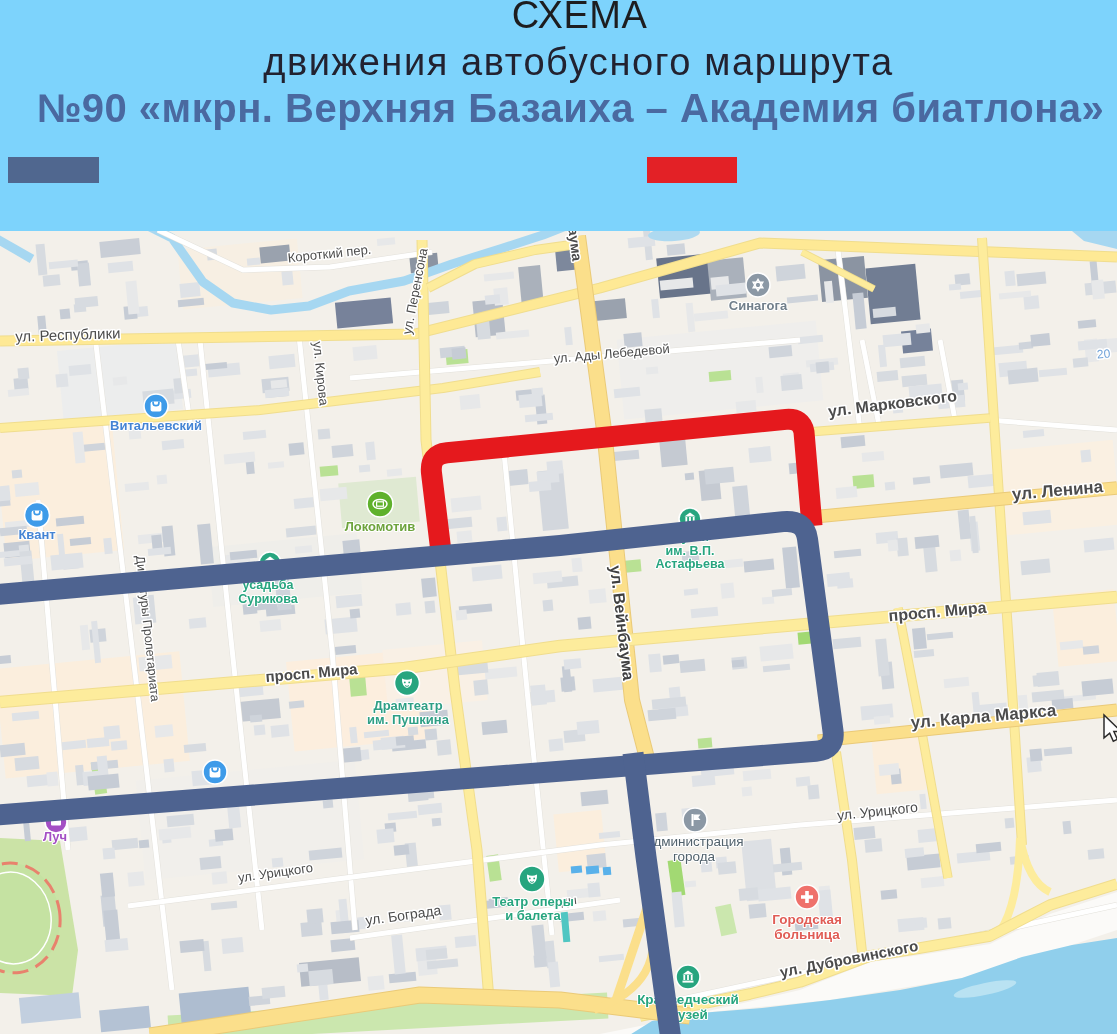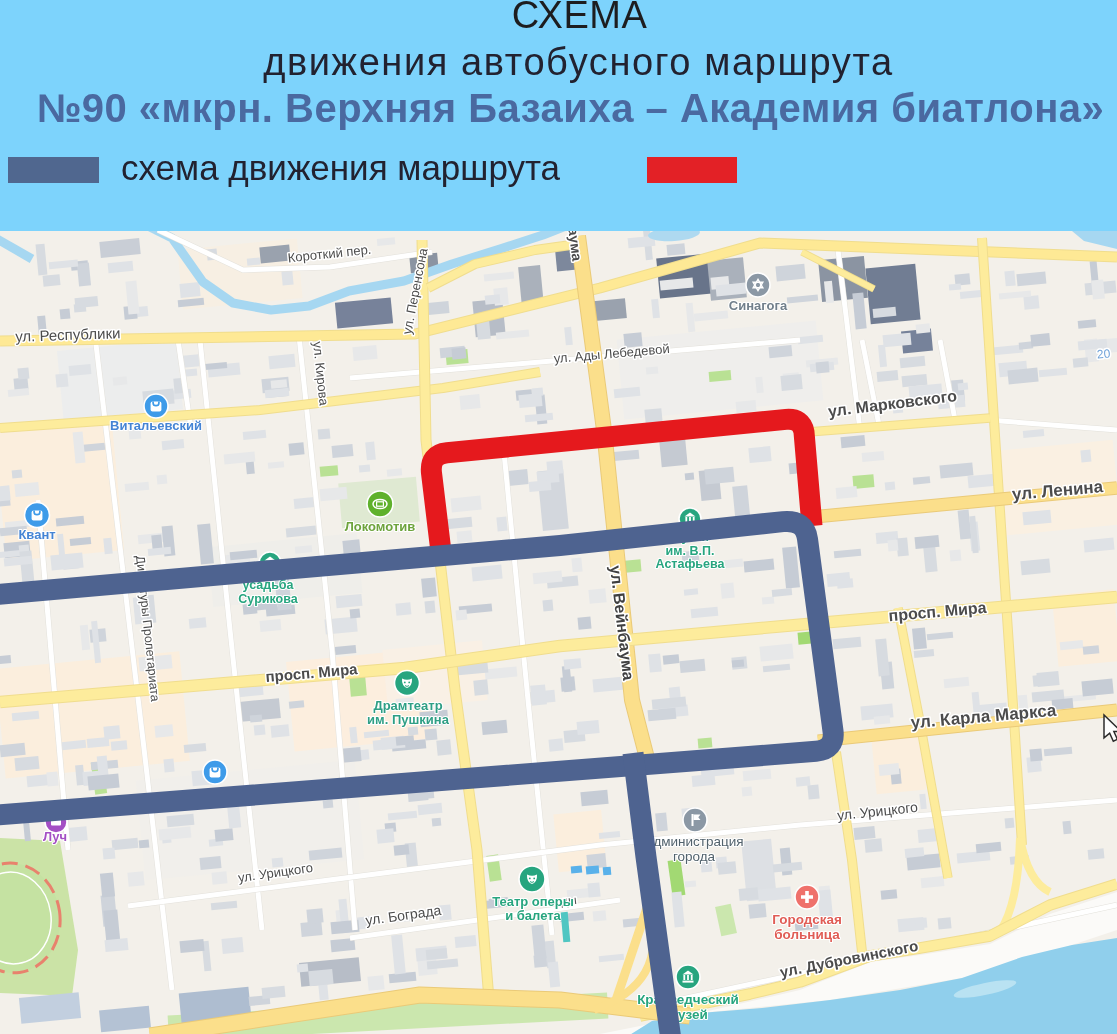--- a/index.html
+++ b/index.html
@@ -11,21 +11,20 @@
 <div id="page">
 
   <div class="hline" style="left:21px;top:-6px;font-size:38px;letter-spacing:0.5px;color:#1d1d1f;">СХЕМА</div>
 
   <div class="hline" style="left:20px;top:41px;font-size:38px;letter-spacing:1.6px;color:#222230;">движения автобусного маршрута</div>
 
   <div class="hline" style="left:12px;top:86px;font-size:40px;letter-spacing:0.5px;font-weight:bold;color:#4a69a0;">№90 «мкрн. Верхняя Базаиха – Академия биатлона»</div>
 
   <div style="position:absolute;left:8px;top:157px;width:91px;height:26px;background:#50678f;"></div>
 
-  <div style="position:absolute;left:121px;top:148px;font-size:35px;color:#222230;white-space:nowrap;">схема движения маршрута</div>
 
   <div style="position:absolute;left:647px;top:157px;width:90px;height:26px;background:#e32126;"></div>
 
 
 <svg width="1117" height="803" viewBox="0 231 1117 803" font-family="Liberation Sans, sans-serif" style="position:absolute;left:0;top:231px">
 
 <rect x="0" y="231" width="1117" height="803" fill="#f3f0ea"></rect>
 
 <rect x="0" y="424" width="118" height="132" fill="#fbeedd" transform="rotate(-5.5 59 490)"></rect>
 <rect x="0" y="660" width="185" height="110" fill="#fbeedd" transform="rotate(-5.5 92 715)"></rect>

